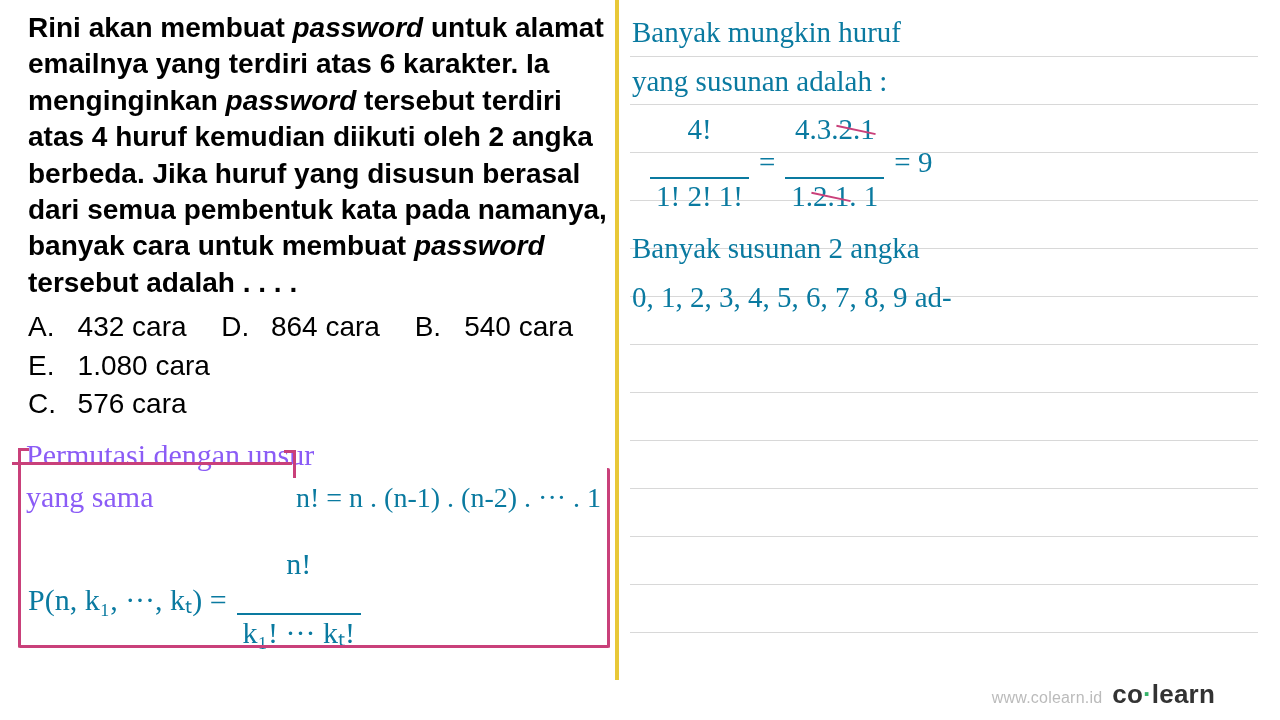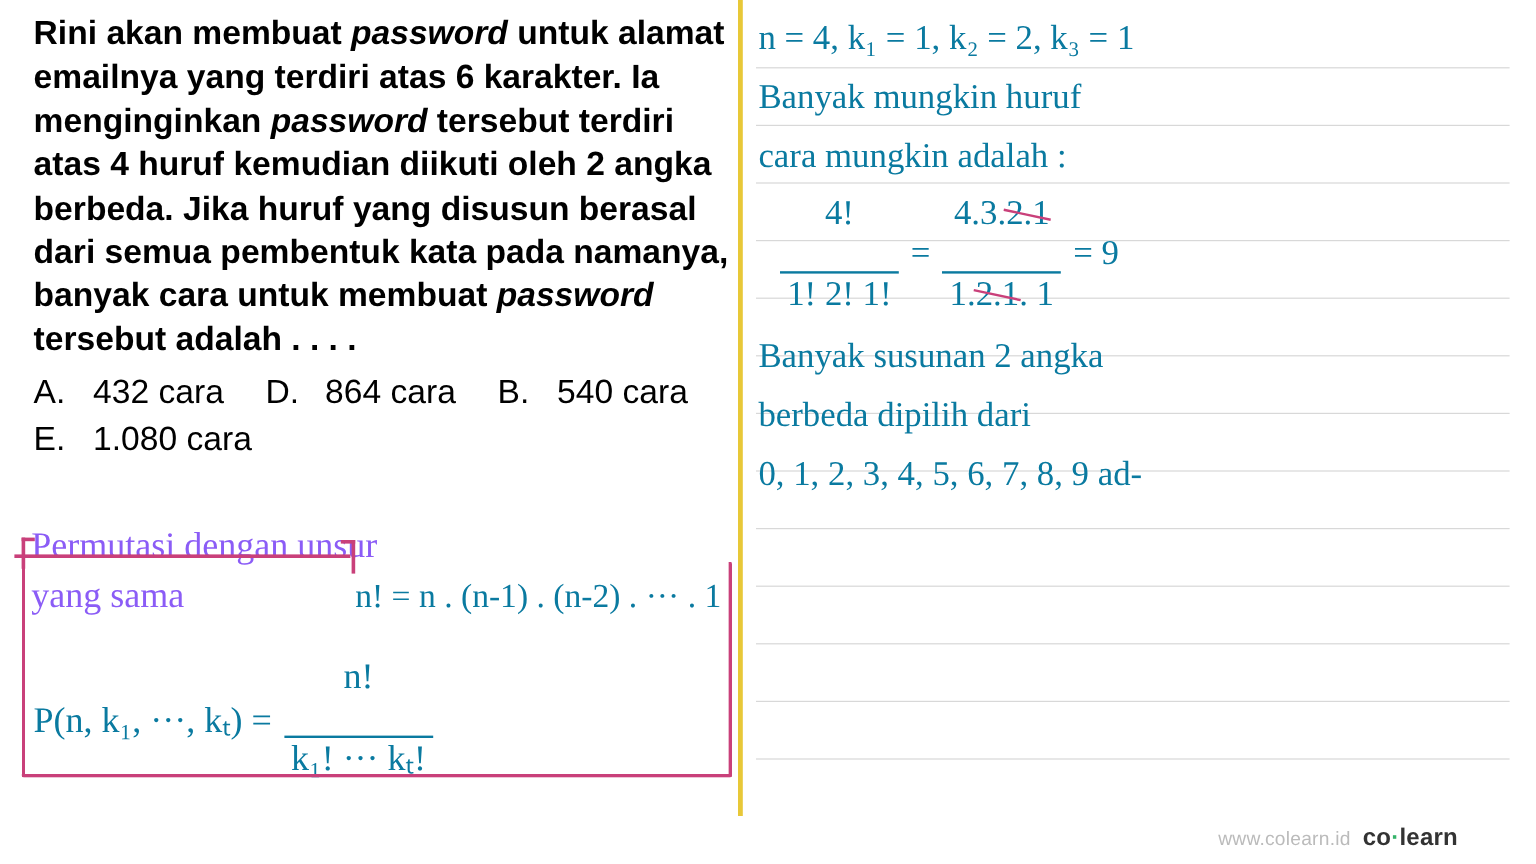--- a/index.html
+++ b/index.html
@@ -111,36 +111,37 @@
     content:""; position:absolute; left:-2px; right:-2px; top:50%; height:2px;
     background:#c9407a; transform: rotate(12deg);
   }
 
   
   .footer {
     position: absolute; right: 24px; bottom: 10px;
     font-size: 14px; color:#888; letter-spacing: .2px;
     display:flex; align-items:baseline; gap:10px;
   }
-  .footer .brand { color:#333; font-weight:700; font-size:20px; }
+  .footer .brand { color:#333; font-weight:700; font-size:26px; }
   .footer .brand .dot{ color:#35b36a; }
   .footer .url{ font-size:16px; color:#bbb; }
 </style>
 </head>
 <body>
 
 <div class="page">
 
   <div class="question">
     <div class="stem">Rini akan membuat <em>password</em> untuk alamat emailnya yang terdiri atas 6 karakter. Ia menginginkan <em>password</em> tersebut terdiri atas 4 huruf kemudian diikuti oleh 2 angka berbeda. Jika huruf yang disusun berasal dari semua pembentuk kata pada namanya, banyak cara untuk membuat <em>password</em> tersebut adalah . . . .</div>
     <div class="choices">
       <div class="choice"><span class="letter">A.</span>&nbsp;&nbsp;<span>432 cara</span></div>
       <div class="choice"><span class="letter">D.</span>&nbsp;&nbsp;<span>864 cara</span></div>
       <div class="choice"><span class="letter">B.</span>&nbsp;&nbsp;<span>540 cara</span></div>
       <div class="choice"><span class="letter">E.</span>&nbsp;&nbsp;<span>1.080 cara</span></div>
+      <div class="choice c"><span class="letter">C.</span>&nbsp;&nbsp;<span>576 cara</span></div>
     </div>
   </div>
 
   <div class="perm-box">
     <div class="hw-blue label1">Permutasi dengan unsur</div>
     <div class="hw-blue label2">yang sama</div>
     <div class="bracket-r"></div>
     <div class="factorial-def">n! = n . (n-1) . (n-2) . ··· . 1</div>
     <div class="formula">
       <span>P(n, k₁, ···, kₜ) =</span>
@@ -162,41 +163,39 @@
   <div class="rule r6"></div>
   <div class="rule r7"></div>
   <div class="rule r8"></div>
   <div class="rule r9"></div>
   <div class="rule r10"></div>
   <div class="rule r11"></div>
   <div class="rule r12"></div>
   <div class="rule r13"></div>
 
   <div class="work">
-    <div class="line">n = 4, k₁ = 1, k₂ = 2, k₃ = 1</div>
     <div class="line">Banyak mungkin huruf</div>
-    <div class="line">cara mungkin adalah :</div>
+    <div class="line">yang susunan adalah :</div>
     <div class="line eq-row" style="margin:6px 0 10px 18px;">
       <span class="frac">
         <span class="num">4!</span>
         <span class="den">1! 2! 1!</span>
       </span>
       <span>=</span>
       <span class="frac">
         <span class="num">
           <span>4.3.</span><span class="strike">2.1</span>
         </span>
         <span class="den">
           <span>1.</span><span class="strike">2.1</span><span>. 1</span>
         </span>
       </span>
       <span>= 9</span>
     </div>
     <div class="line">Banyak susunan 2 angka</div>
-    <div class="line">berbeda dipilih dari</div>
     <div class="line">0, 1, 2, 3, 4, 5, 6, 7, 8, 9  ad-</div>
   </div>
 
   <div class="footer">
     <span class="url">www.colearn.id</span>
     <span class="brand">
       <span>co</span><span class="dot">·</span><span>learn</span>
     </span>
   </div>
 

